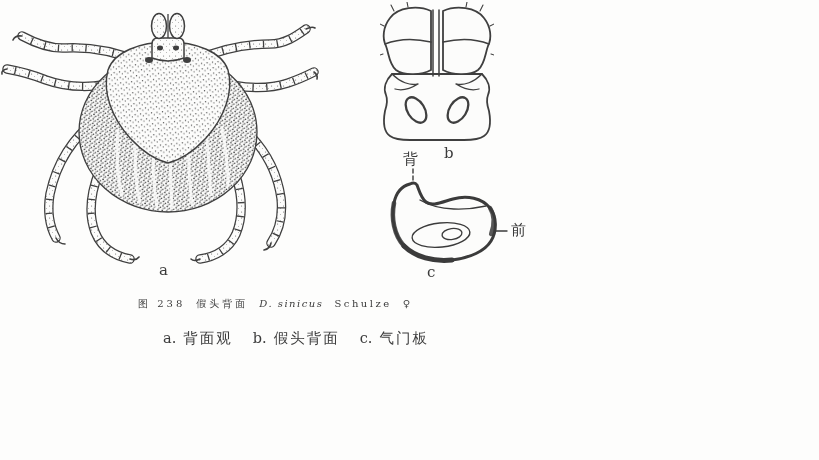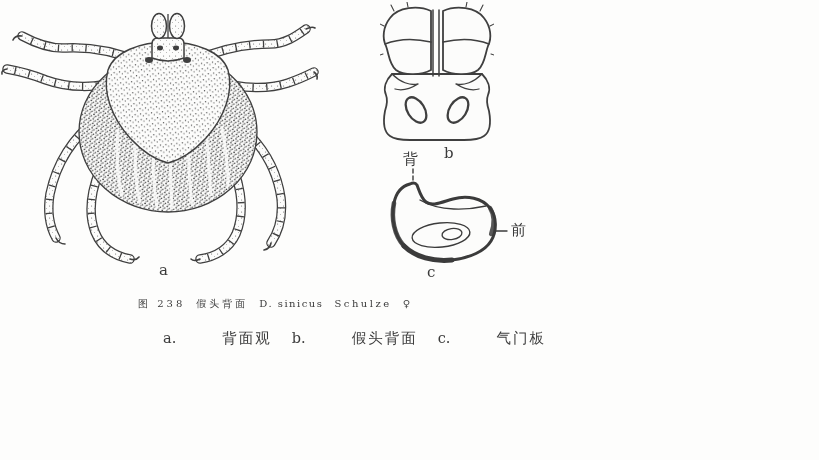--- a/index.html
+++ b/index.html
@@ -17,28 +17,28 @@
   }
   .cjk-label{
     font-size:15px;color:#3b3b3b;line-height:1;
     font-family:"DejaVu Serif","Liberation Serif",serif;
   }
   .caption-line1{
     left:138px;top:297px;display:flex;align-items:baseline;gap:11px;
     font-size:10px;letter-spacing:1px;white-space:nowrap;
   }
   .caption-line1 .cn{letter-spacing:3px;}
-  .caption-line1 .latin{letter-spacing:1.5px;}
+  .caption-line1 .latin{font-style:italic;letter-spacing:1.5px;}
   .caption-line1 .roman{letter-spacing:2.5px;text-align:center;}
   .caption-line2{
     left:163px;top:329px;display:flex;align-items:baseline;gap:20px;
     font-size:14.5px;white-space:nowrap;
   }
   .caption-part{display:flex;align-items:baseline;gap:7px;}
-  .caption-part .cn{letter-spacing:2px;margin-left:39px;}
+  .caption-part .cn{letter-spacing:2px;}
 </style>
 </head>
 <body>
 
 <svg class="abs" style="left:0;top:0" width="322" height="292" viewBox="0 0 322 292">
   <defs>
     <pattern id="stipDark" width="4.5" height="4.5" patternUnits="userSpaceOnUse" patternTransform="rotate(8)">
       <rect width="4.5" height="4.5" fill="#fcfcfb"></rect>
       <circle cx="1" cy="1.2" r="0.85" fill="#3f3f3f"></circle>
       <circle cx="3.2" cy="3" r="0.75" fill="#3f3f3f"></circle>

